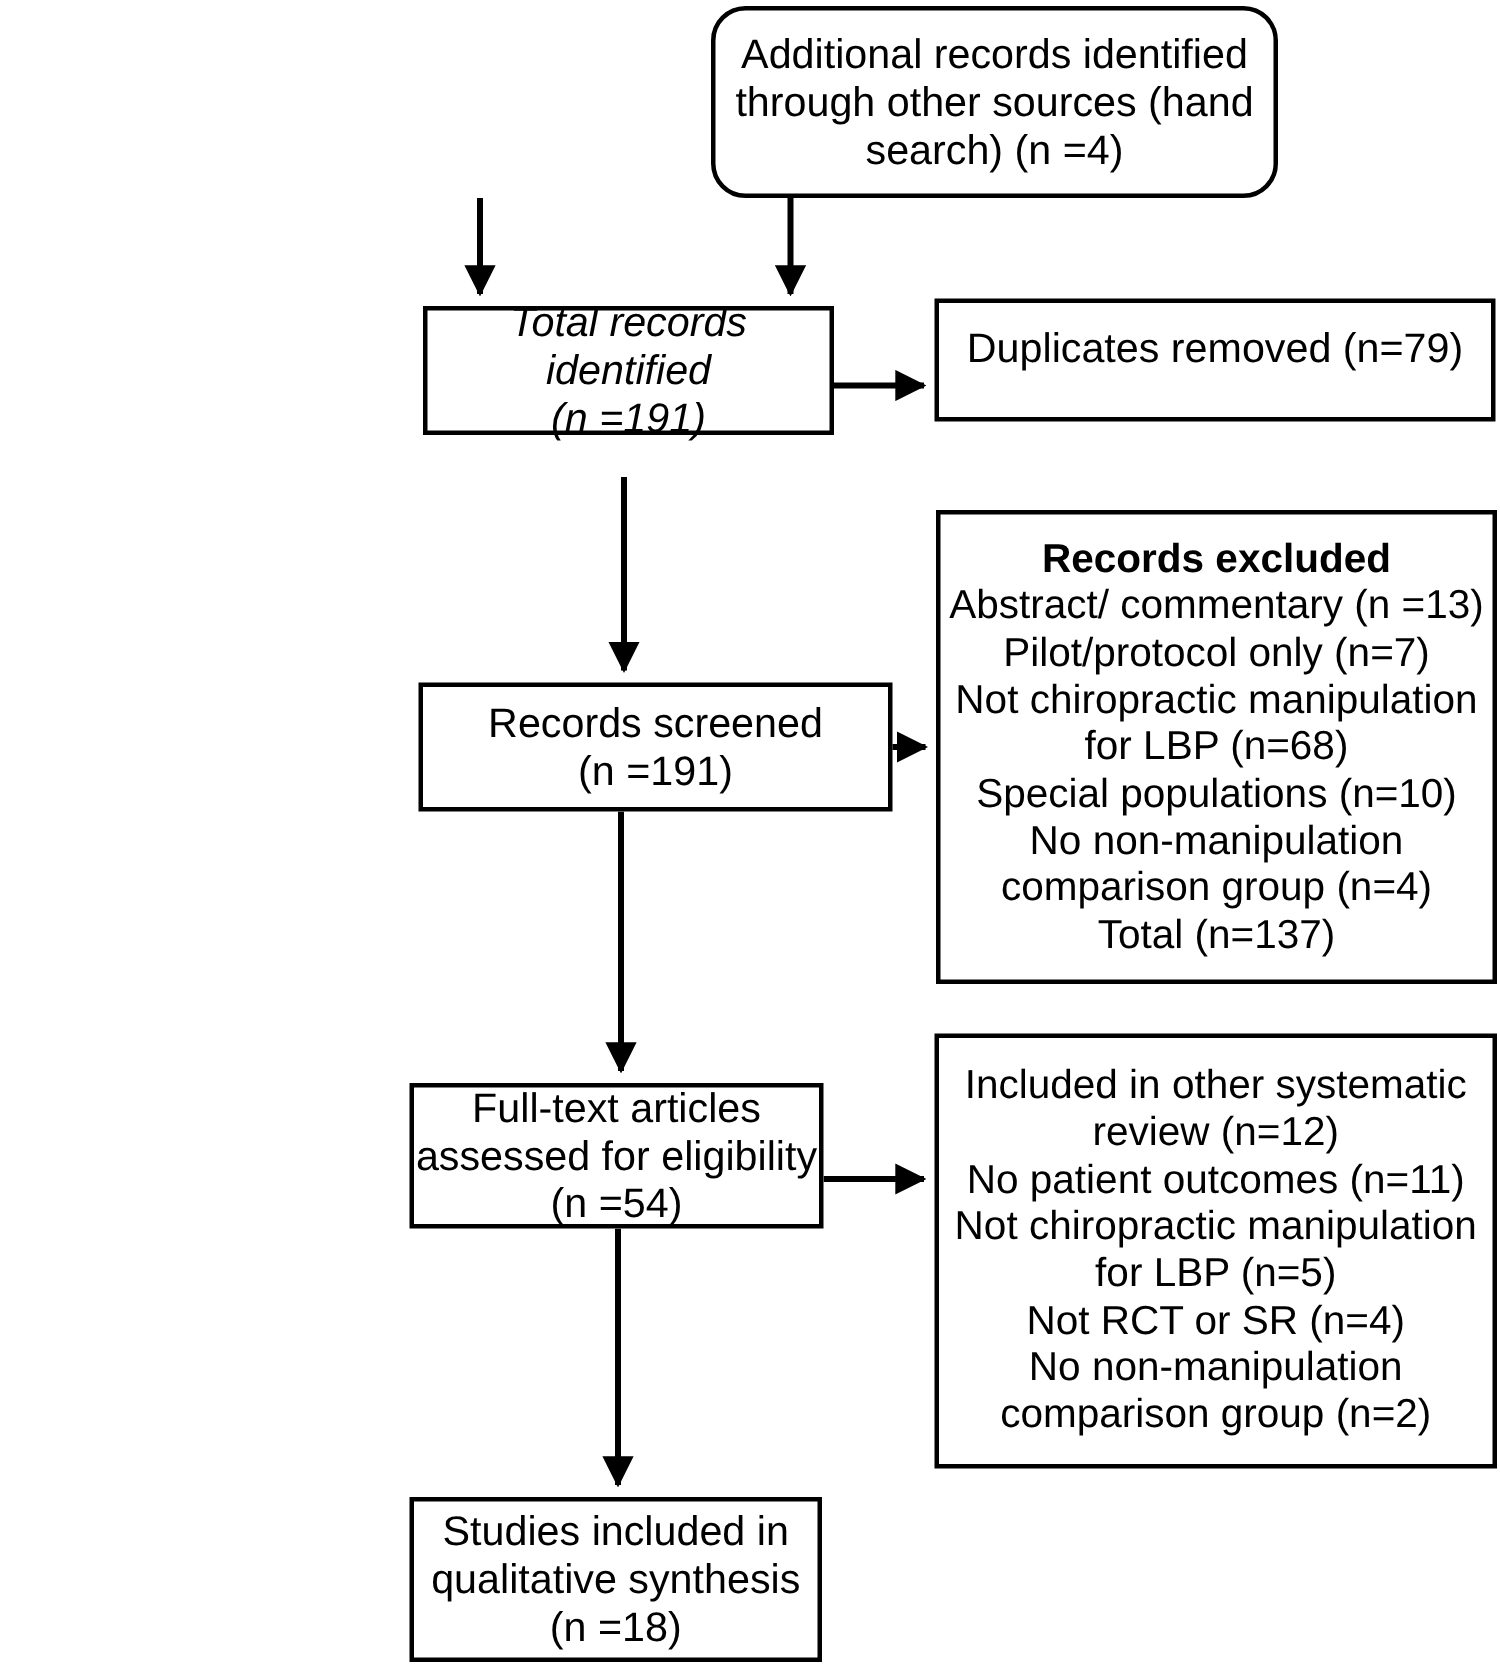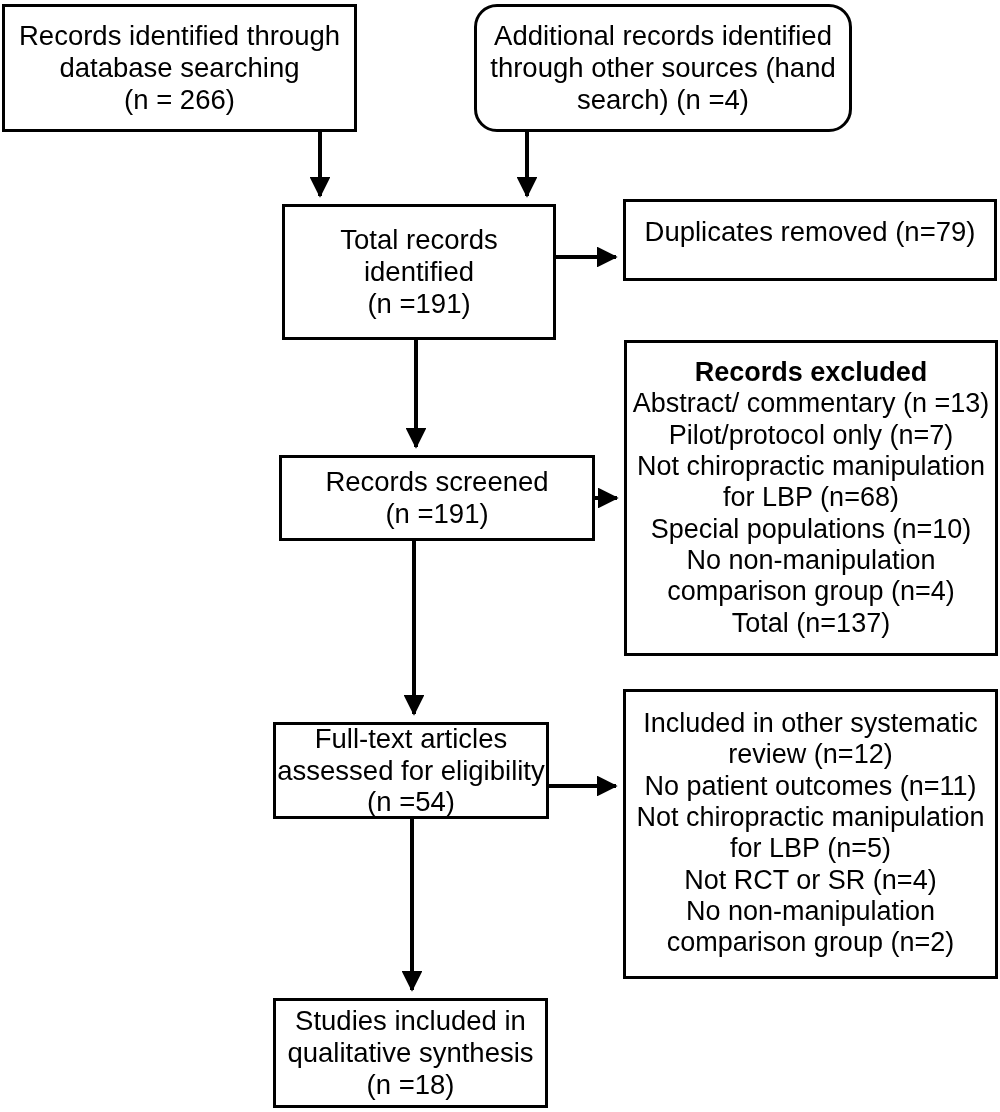--- a/index.html
+++ b/index.html
@@ -44,21 +44,21 @@
     display: block;
     white-space: nowrap;
   }
   .t28 { font-size: 27.5px; }
   .t27 { font-size: 27px; }
   .bold { font-weight: bold; }
 
   
   #box-db-search      { left: 2px;   top: 4px;    width: 355px; height: 128px; padding: 0 14px; }
   #box-other-sources  { left: 474px; top: 4px;    width: 378px; height: 128px; padding: 0 16px; border-radius: 23px; }
-  #box-total-records  { left: 282px; top: 204px;  width: 274px; height: 136px; padding: 0 10px; }
+  #box-total-records  { left: 282px; top: 204px;  width: 274px; height: 86px; padding: 0 10px; font-style: italic; }
   #box-duplicates     { left: 623px; top: 199px;  width: 374px; height: 82px; padding: 14px 12px 0 12px; }
   #box-records-excl   { left: 624px; top: 340px;  width: 374px; height: 316px; padding: 14px 8px 0 8px; }
   #box-screened       { left: 279px; top: 455px;  width: 316px; height: 86px;  padding: 0 10px; }
   #box-fulltext       { left: 273px; top: 722px;  width: 276px; height: 97px;  padding: 0 6px; }
   #box-elig-excl      { left: 623px; top: 689px;  width: 375px; height: 290px; padding: 16px 10px 0 10px; }
   #box-included       { left: 273px; top: 998px;  width: 275px; height: 110px; padding: 10px 10px; }
 </style>
 </head>
 <body>
 
@@ -97,25 +97,20 @@
 
     <g>
       <path d="M 549 786 L 616 786" stroke="#000000" stroke-width="4" fill="none" marker-end="url(#arrowhead)"></path>
     </g>
 
     <g>
       <path d="M 412 819 L 412 990" stroke="#000000" stroke-width="4" fill="none" marker-end="url(#arrowhead)"></path>
     </g>
   </svg>
 
-  <div class="box" id="box-db-search">
-    <span class="ln t28">Records identified through</span>
-    <span class="ln t28">database searching</span>
-    <span class="ln t28">(n = 266)</span>
-  </div>
 
   <div class="box" id="box-other-sources">
     <span class="ln t28">Additional records identified</span>
     <span class="ln t28">through other sources (hand</span>
     <span class="ln t28">search) (n =4)</span>
   </div>
 
   <div class="box" id="box-total-records">
     <span class="ln t28">Total records</span>
     <span class="ln t28">identified</span>

